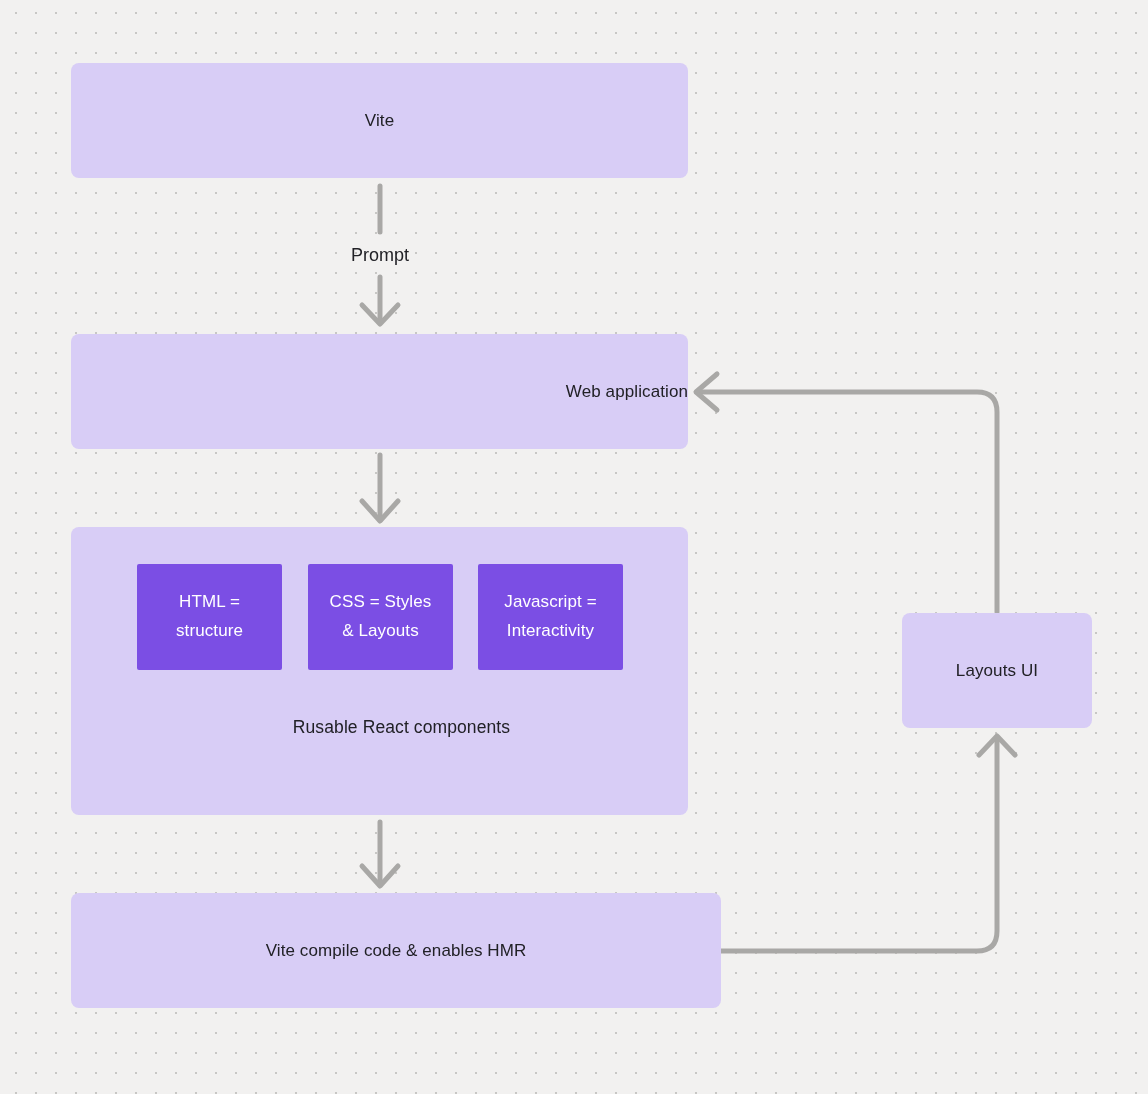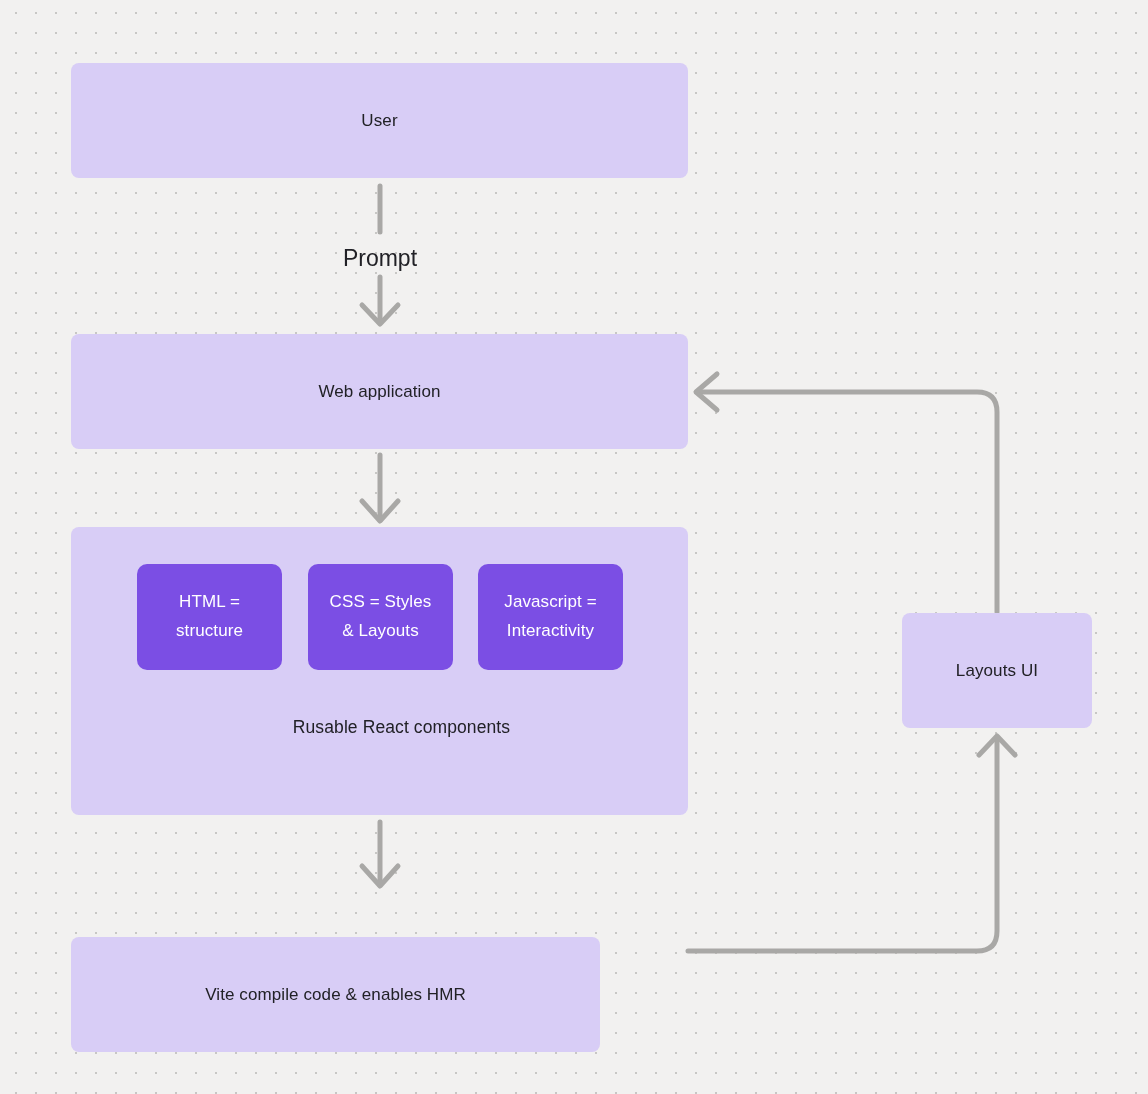--- a/index.html
+++ b/index.html
@@ -22,33 +22,33 @@
     justify-content: center;
     border-radius: 8px;
     background: var(--box_light, #D8CDF6);
     color: var(--text_dark, #212126);
     font-size: 17px;
     font-weight: 500;
     letter-spacing: 0.1px;
     text-align: center;
   }
   .node-user  { left: 71px;  top: 63px;  width: 617px; height: 115px; }
-  .node-webapp{ left: 71px;  top: 334px; width: 617px; height: 115px; }
+  .node-webapp{ left: 71px;  top: 334px; width: 617px; height: 115px; justify-content: flex-end; }
   .node-group { left: 71px;  top: 527px; width: 617px; height: 288px; display: block; }
-  .node-vite  { left: 71px;  top: 937px; width: 529px; height: 115px; }
+  .node-vite  { left: 71px;  top: 893px; width: 650px; height: 115px; }
   .node-render{ left: 902px; top: 613px; width: 190px; height: 115px; }
   .chip {
     position: absolute;
     top: 37px;
     width: 145px;
     height: 106px;
     display: flex;
     align-items: center;
     justify-content: center;
-    border-radius: 10px;
+    border-radius: 2px;
     background: var(--box_dark, #7B4EE4);
     color: var(--text_light, #FFFFFF);
     font-size: 17px;
     font-weight: 500;
     line-height: 1.68;
     text-align: center;
     white-space: pre-line;
   }
   .chip-html { left: 66px; }
   .chip-css  { left: 237px; }
@@ -62,21 +62,21 @@
     font-weight: 500;
     color: var(--text_dark, #212126);
     padding-left: 44px;
   }
   .edge-label {
     position: absolute;
     left: 330px;
     top: 245px;
     width: 100px;
     text-align: center;
-    font-size: 23px;
+    font-size: 18px;
     font-weight: 500;
     color: var(--text_dark, #212126);
   }
   .connectors {
     position: absolute;
     inset: 0;
     width: 1148px;
     height: 1094px;
     pointer-events: none;
   }
@@ -106,21 +106,21 @@
     <path class="connector" d="M362 866 L380 886 L398 866"></path>
 
     <path class="connector" d="M688 951 L977 951 Q997 951 997 931 L997 737"></path>
     <path class="connector" d="M979 755 L997 736 L1015 755"></path>
 
     <path class="connector" d="M997 612 L997 412 Q997 392 977 392 L697 392"></path>
     <path class="connector" d="M717 374 L696 392 L717 410"></path>
   </svg>
 
   <div class="node node-user">
-    <span>User</span>
+    <span>Vite</span>
   </div>
 
   <div class="edge-label">Prompt</div>
 
   <div class="node node-webapp">
     <span>Web application</span>
   </div>
 
   <div class="node node-group">
     <div class="chip chip-html">

